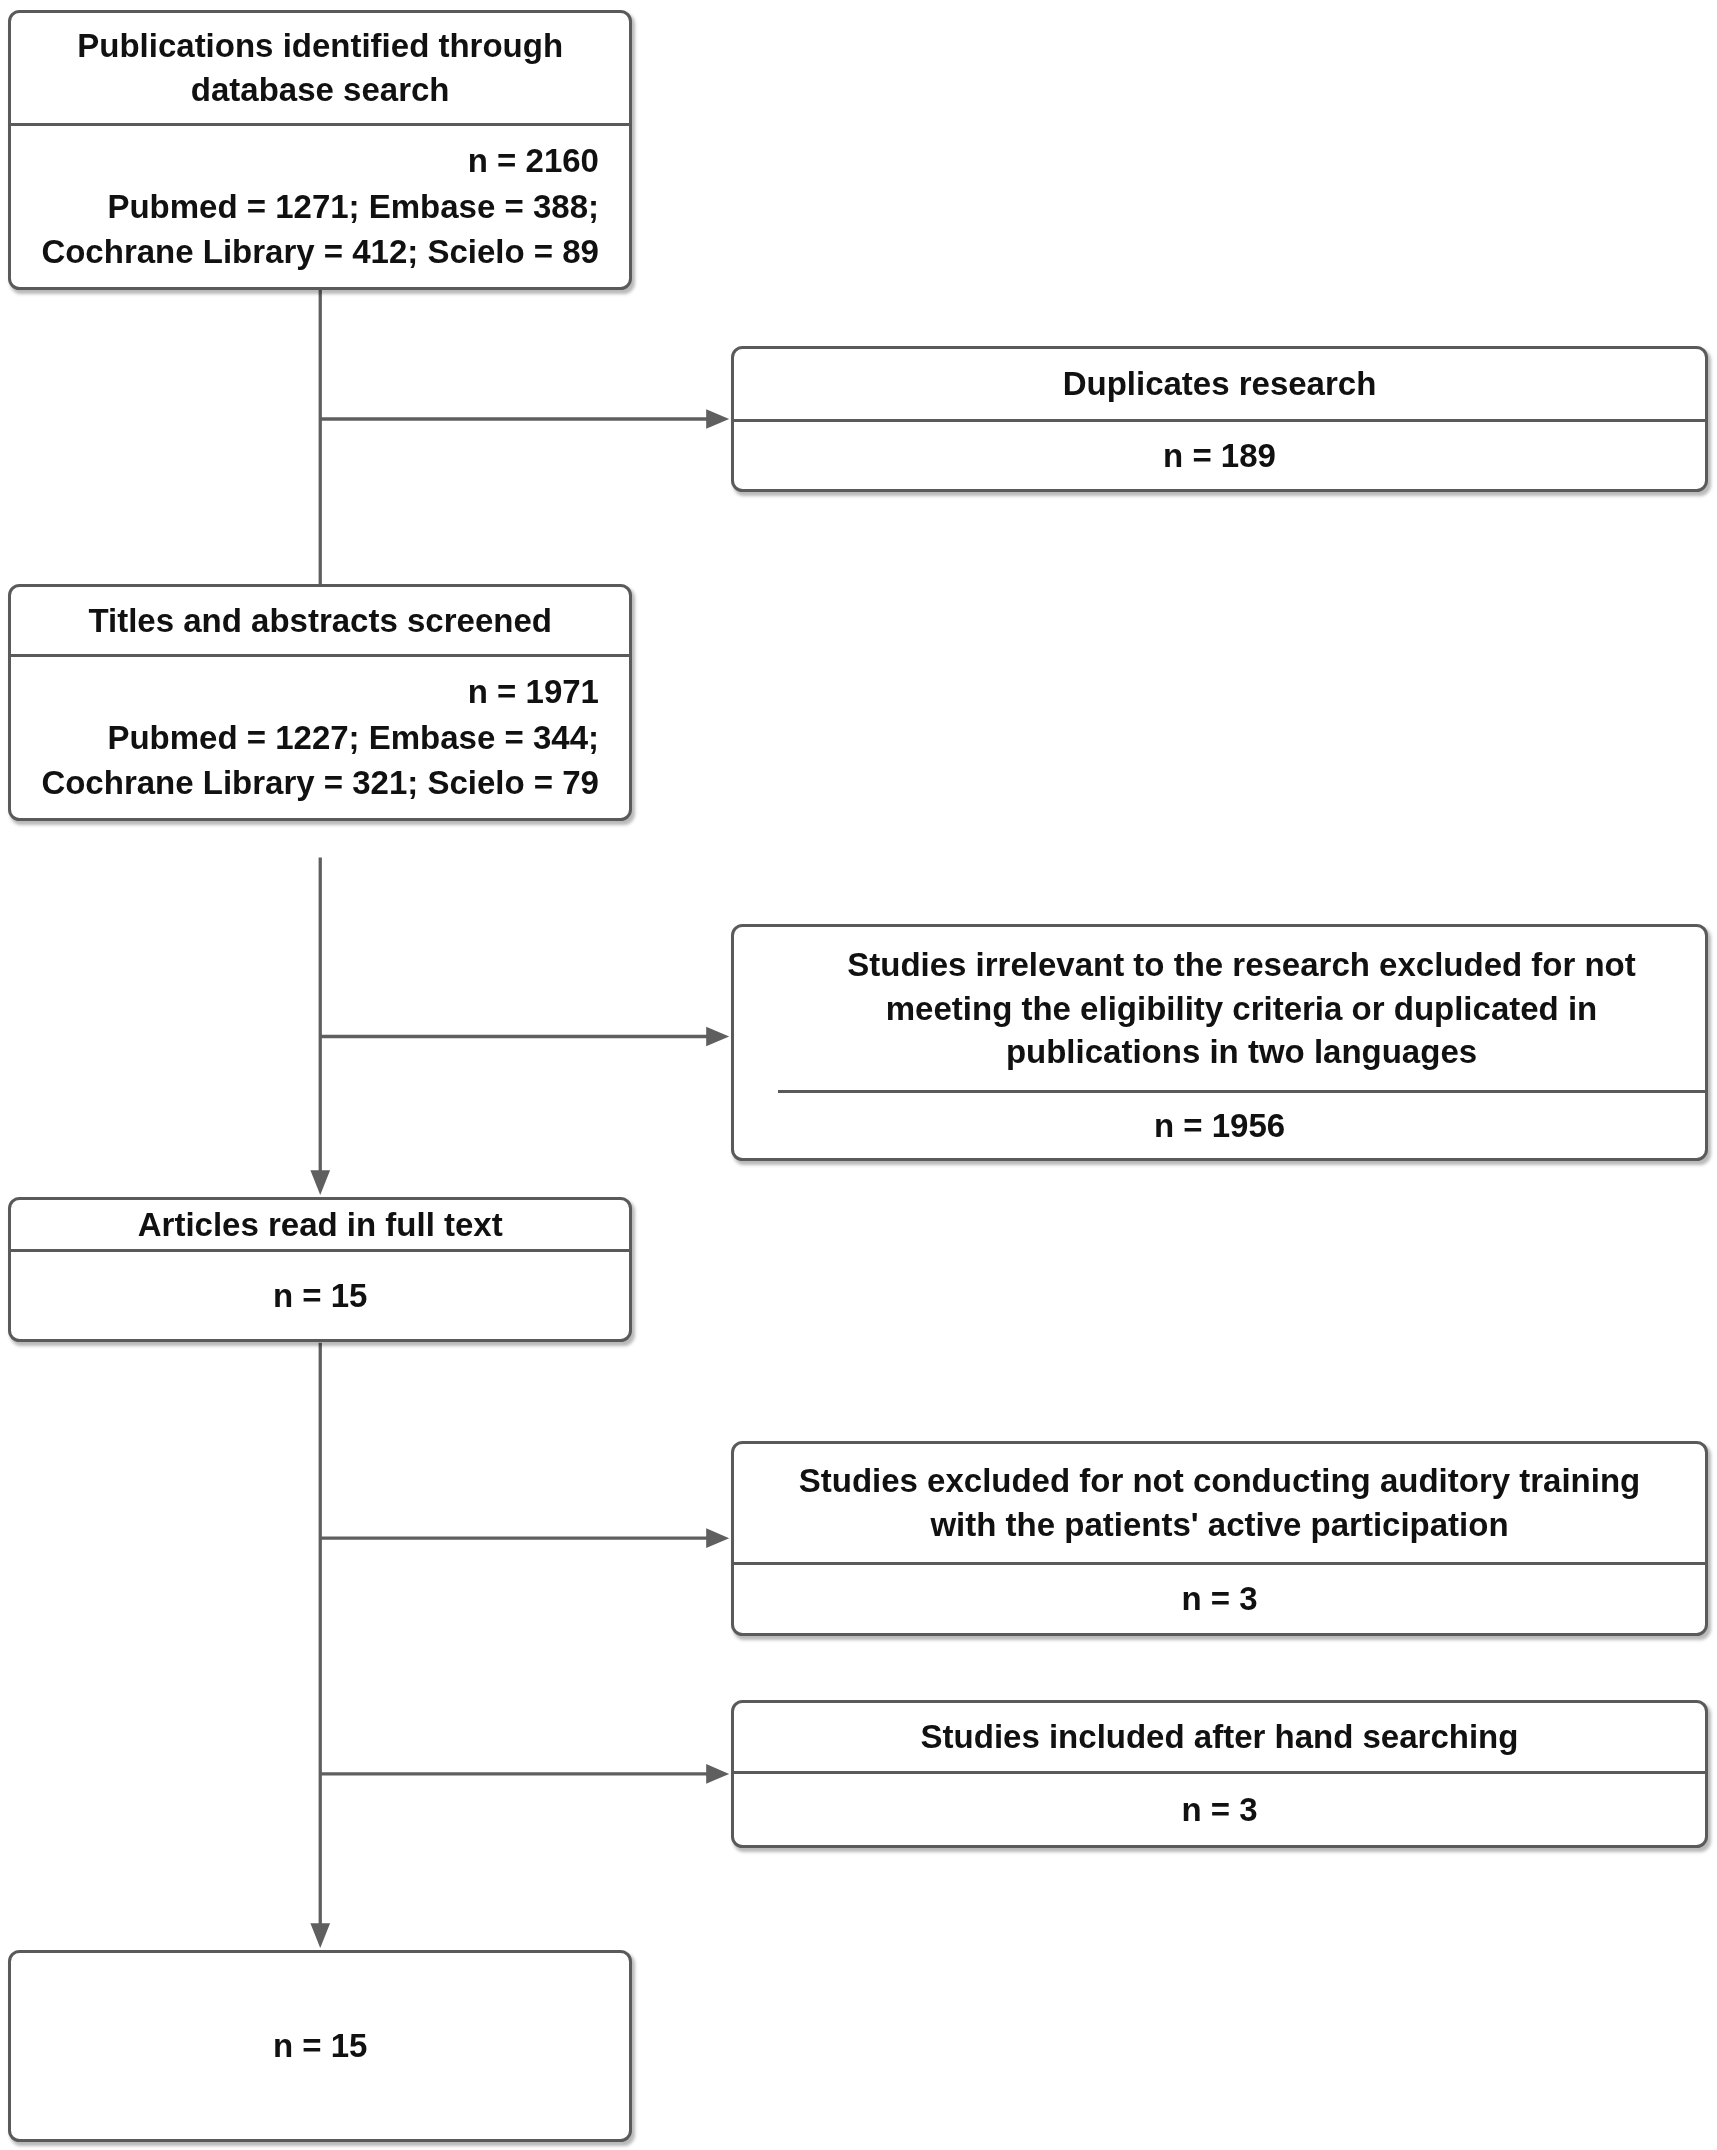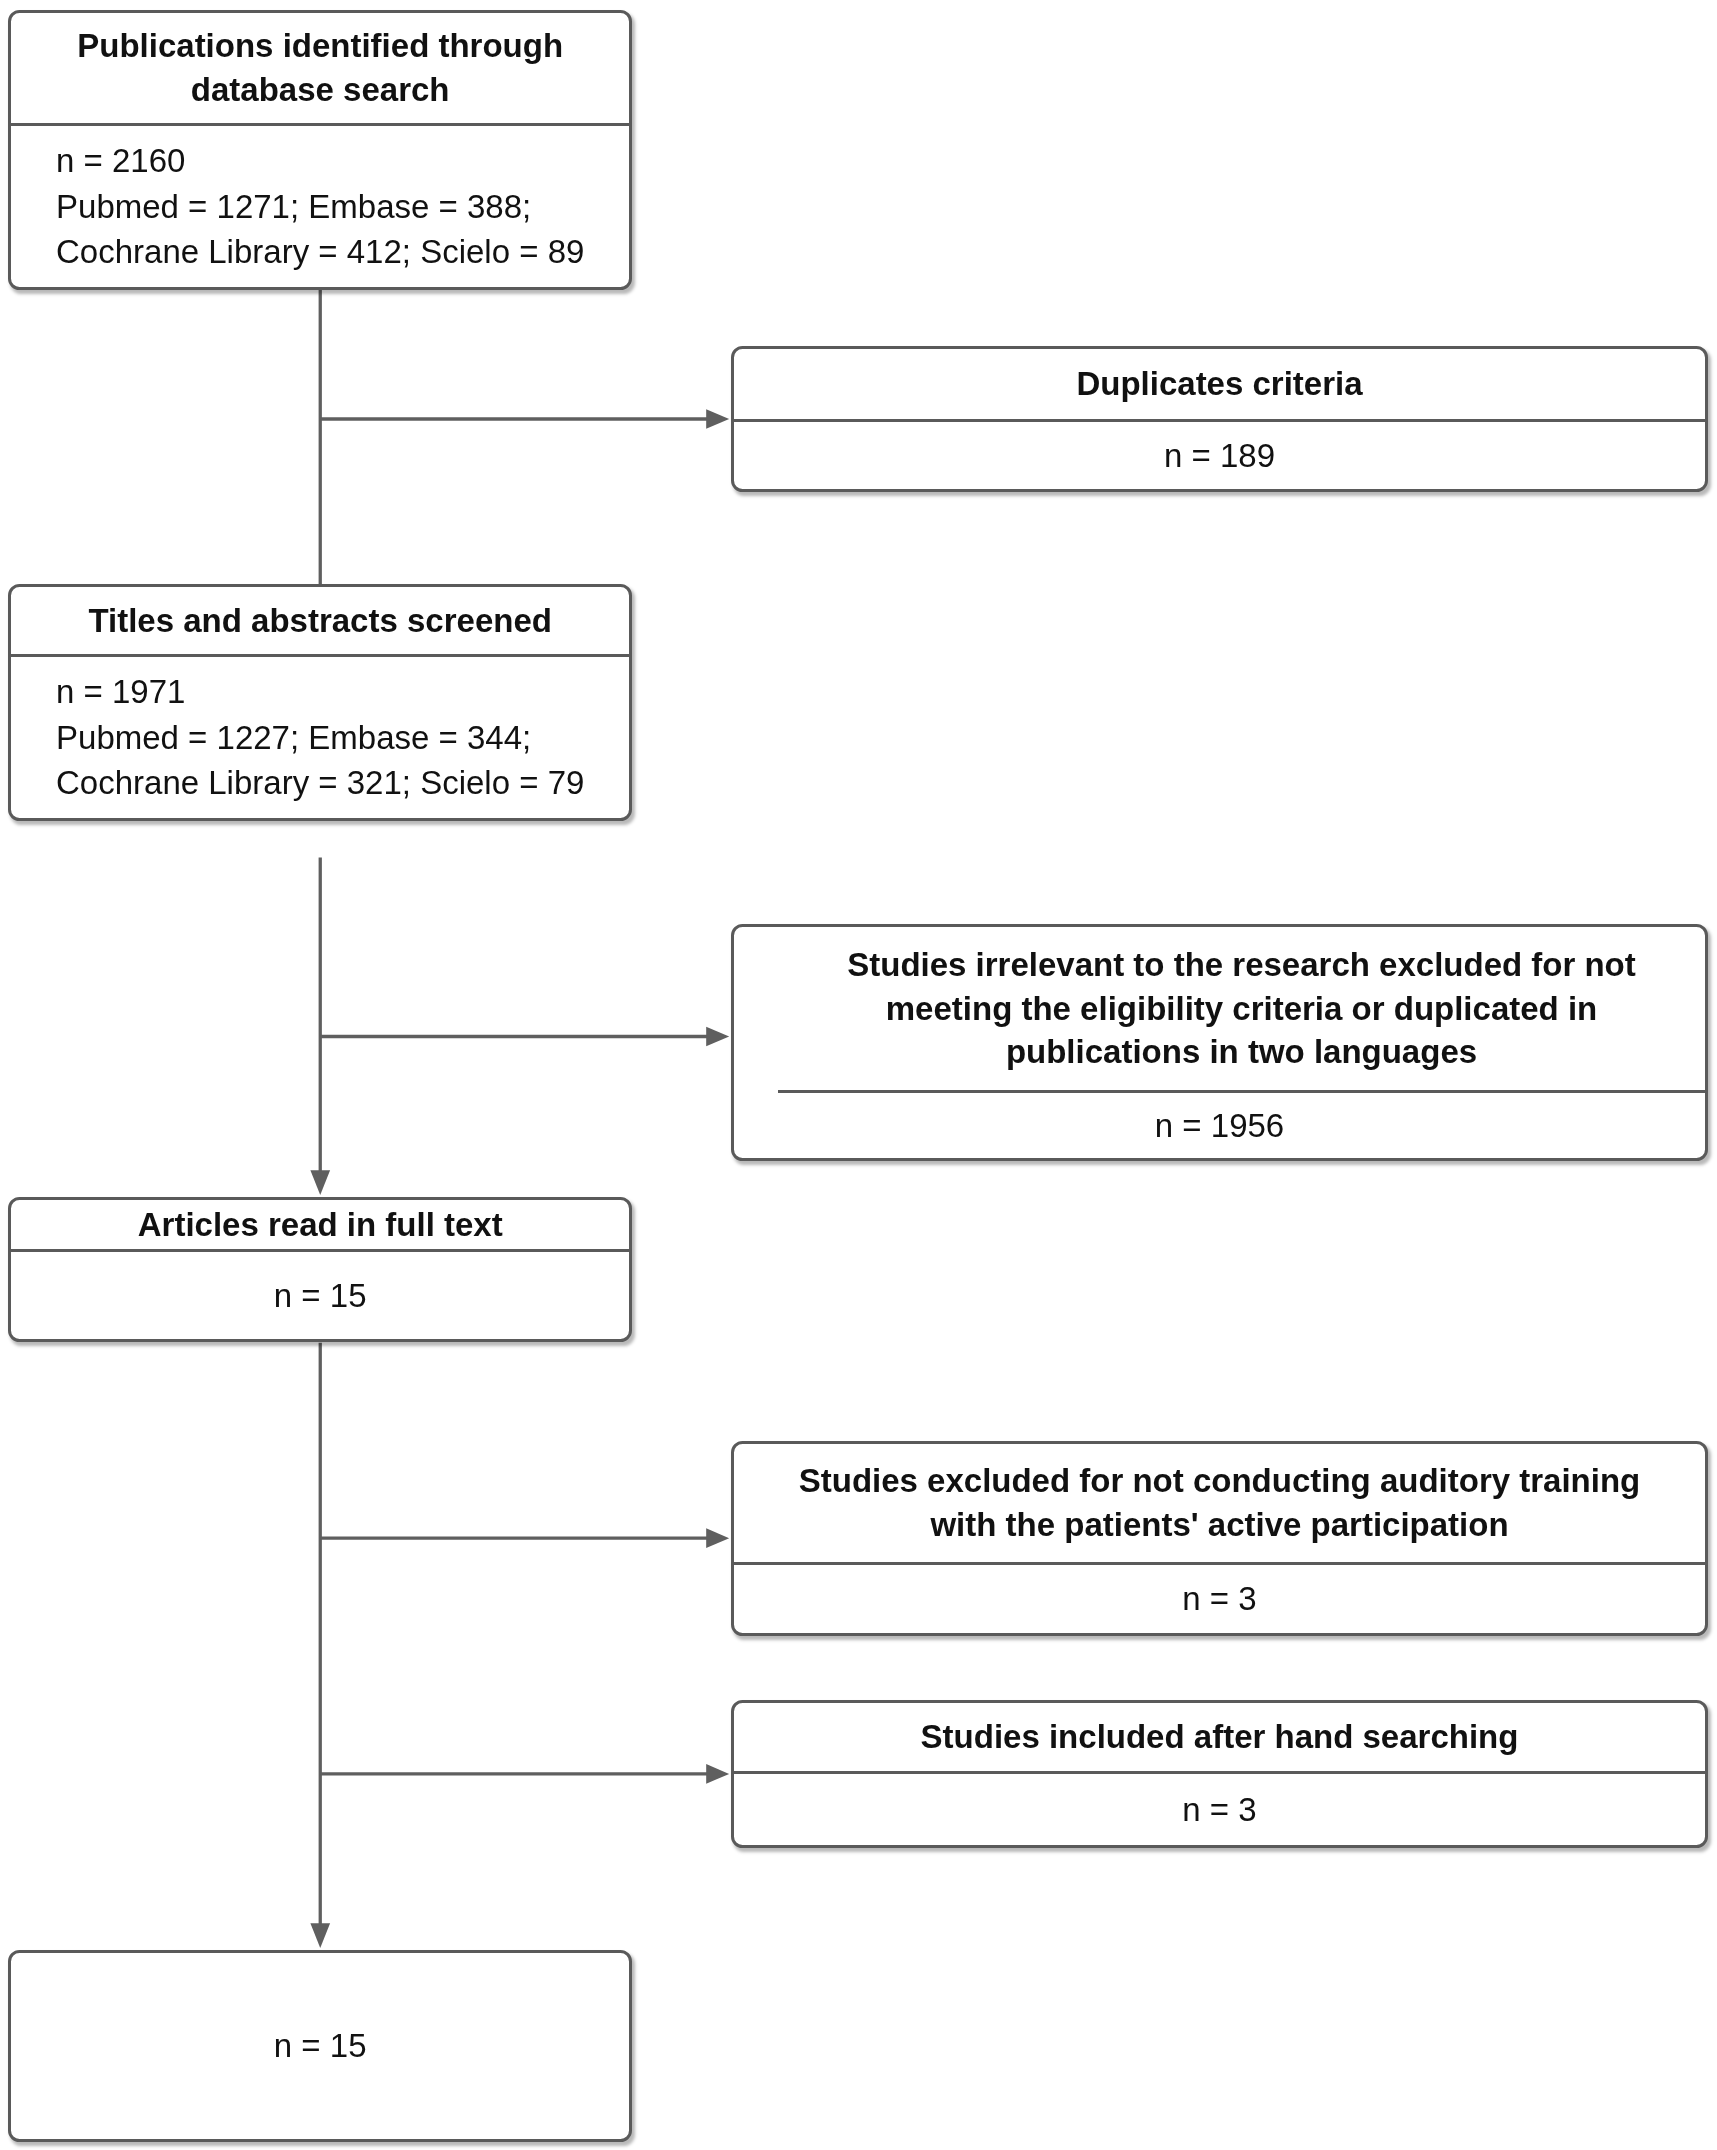--- a/index.html
+++ b/index.html
@@ -45,22 +45,22 @@
     font-weight: 700;
     font-size: 33px;
     line-height: 1.32;
     padding: 0 36px;
   }
   .box-body {
     flex: 1 1 auto;
     display: flex;
     align-items: center;
     justify-content: center;
-    text-align: left;
-    font-weight: 400;
+    text-align: right;
+    font-weight: 700;
     font-size: 33px;
     line-height: 1.38;
     padding: 0 20px;
     white-space: pre-line;
   }
   .connector-line {
     stroke: var(--c-line, #5f5f5f);
     stroke-width: 4;
     fill: none;
   }
@@ -115,21 +115,21 @@
   <div class="box" style="left:8.2px; top:1197px; width:624px; height:145px;">
     <div class="box-header" style="height:52px;">Articles read in full text</div>
     <div class="box-body">n = 15</div>
   </div>
 
   <div class="box" style="left:8.2px; top:1950px; width:624px; height:192px;">
     <div class="box-body">n = 15</div>
   </div>
 
   <div class="box" style="left:731px; top:346px; width:977px; height:146px;">
-    <div class="box-header" style="height:73px;">Duplicates criteria</div>
+    <div class="box-header" style="height:73px;">Duplicates research</div>
     <div class="box-body">n = 189</div>
   </div>
 
   <div class="box" style="left:731px; top:924px; width:977px; height:237px;">
     <div class="box-header" style="height:166px;margin-left:44px;">Studies irrelevant to the research excluded for not meeting the eligibility criteria or duplicated in publications in two languages</div>
     <div class="box-body">n = 1956</div>
   </div>
 
   <div class="box" style="left:731px; top:1441px; width:977px; height:195px;">
     <div class="box-header" style="height:121px;">Studies excluded for not conducting auditory training with the patients' active participation</div>

